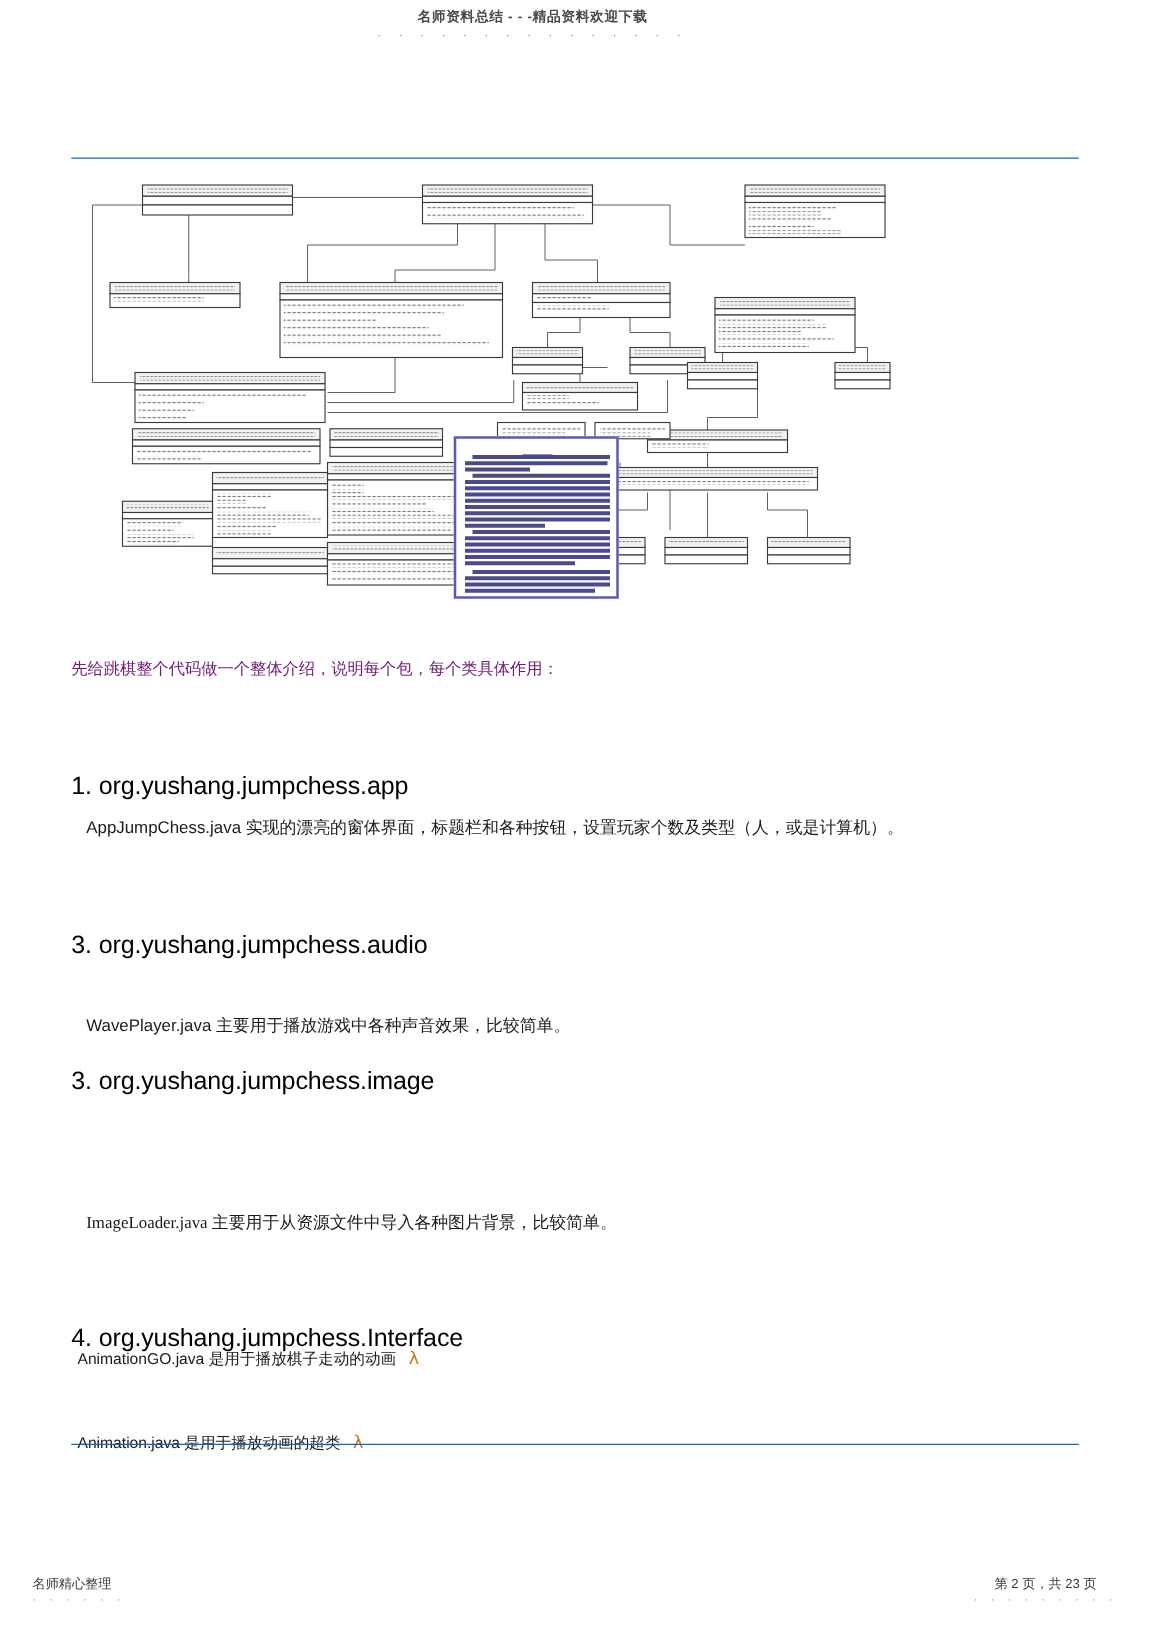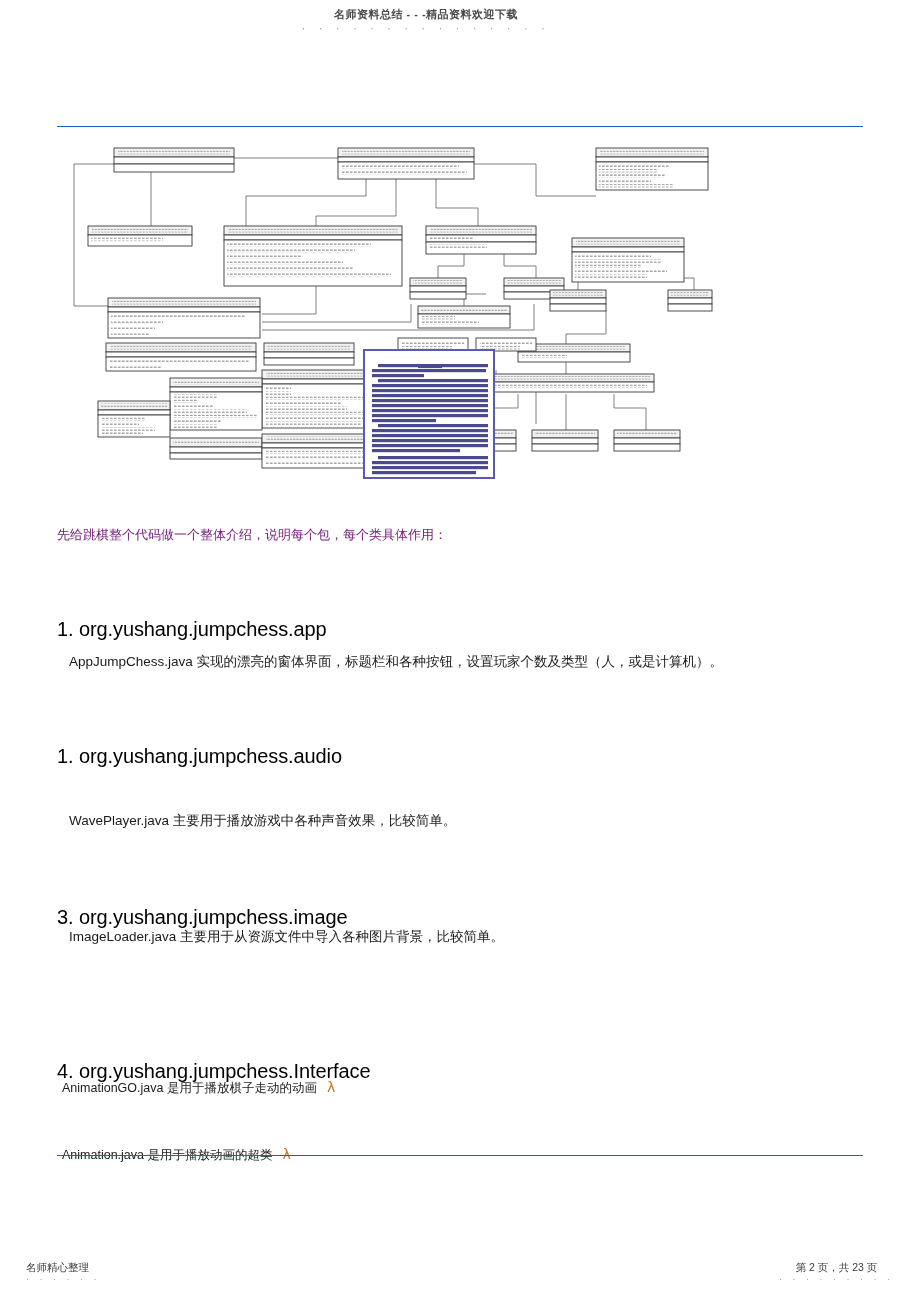--- a/index.html
+++ b/index.html
@@ -481,25 +481,25 @@
       </g>
     </svg>
   </div>
 </div>
 
 <div class="t-abs" style="top:526px; font-size:13px; color:#701a75;">先给跳棋整个代码做一个整体介绍，说明每个包，每个类具体作用：</div>
 
 <div class="t-abs sec-head" style="top:616px;">1. org.yushang.jumpchess.app</div>
 <div class="t-abs sec-body" style="top:639px;">AppJumpChess.java   实现的漂亮的窗体界面，标题栏和各种按钮，设置玩家个数及类型（人，或是计算机）。</div>
 
-<div class="t-abs sec-head" style="top:743px;">1. org.yushang.jumpchess.audio</div>
+<div class="t-abs sec-head" style="top:743px;">3. org.yushang.jumpchess.audio</div>
 <div class="t-abs sec-body" style="top:798px;">WavePlayer.java   主要用于播放游戏中各种声音效果，比较简单。</div>
 
-<div class="t-abs sec-head" style="top:904px;">3. org.yushang.jumpchess.image</div>
-<div class="t-abs sec-body" style="top:914px;">ImageLoader.java   主要用于从资源文件中导入各种图片背景，比较简单。</div>
+<div class="t-abs sec-head" style="top:852px;">3. org.yushang.jumpchess.image</div>
+<div class="t-abs sec-body" style="top:955px;font-family:Liberation Serif, serif;">ImageLoader.java   主要用于从资源文件中导入各种图片背景，比较简单。</div>
 
 <div class="t-abs sec-head" style="top:1058px;">4. org.yushang.jumpchess.Interface</div>
 
 <div class="iface-line" style="top:1146px;">
   <span>Animation.java   是用于播放动画的超类</span><span class="lam">λ</span>
 </div>
 <div class="iface-line" style="top:1079px;">
   <span>AnimationGO.java   是用于播放棋子走动的动画</span><span class="lam">λ</span>
 </div>
 

